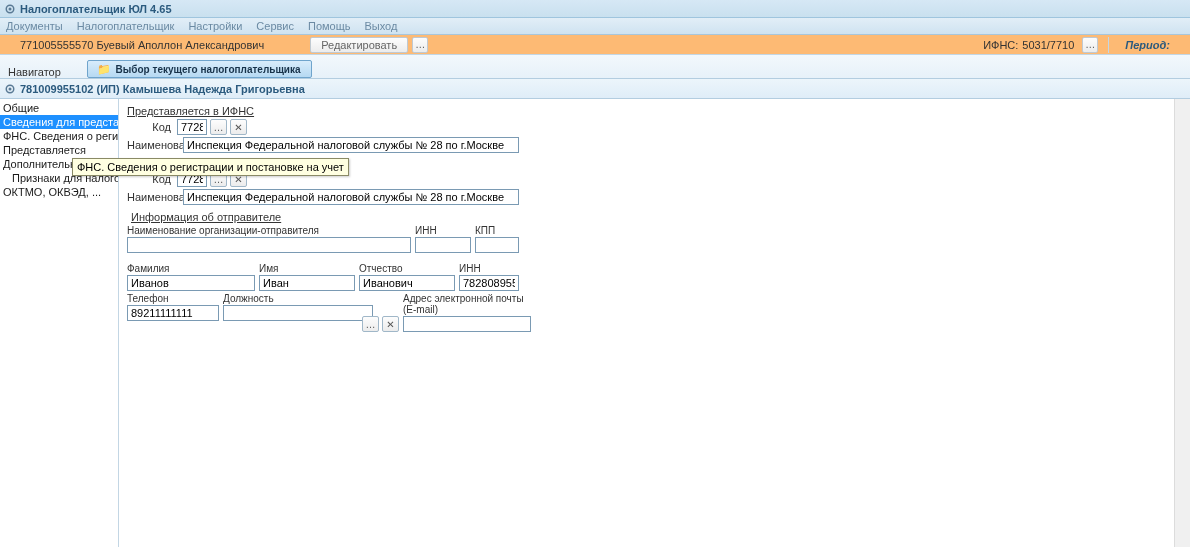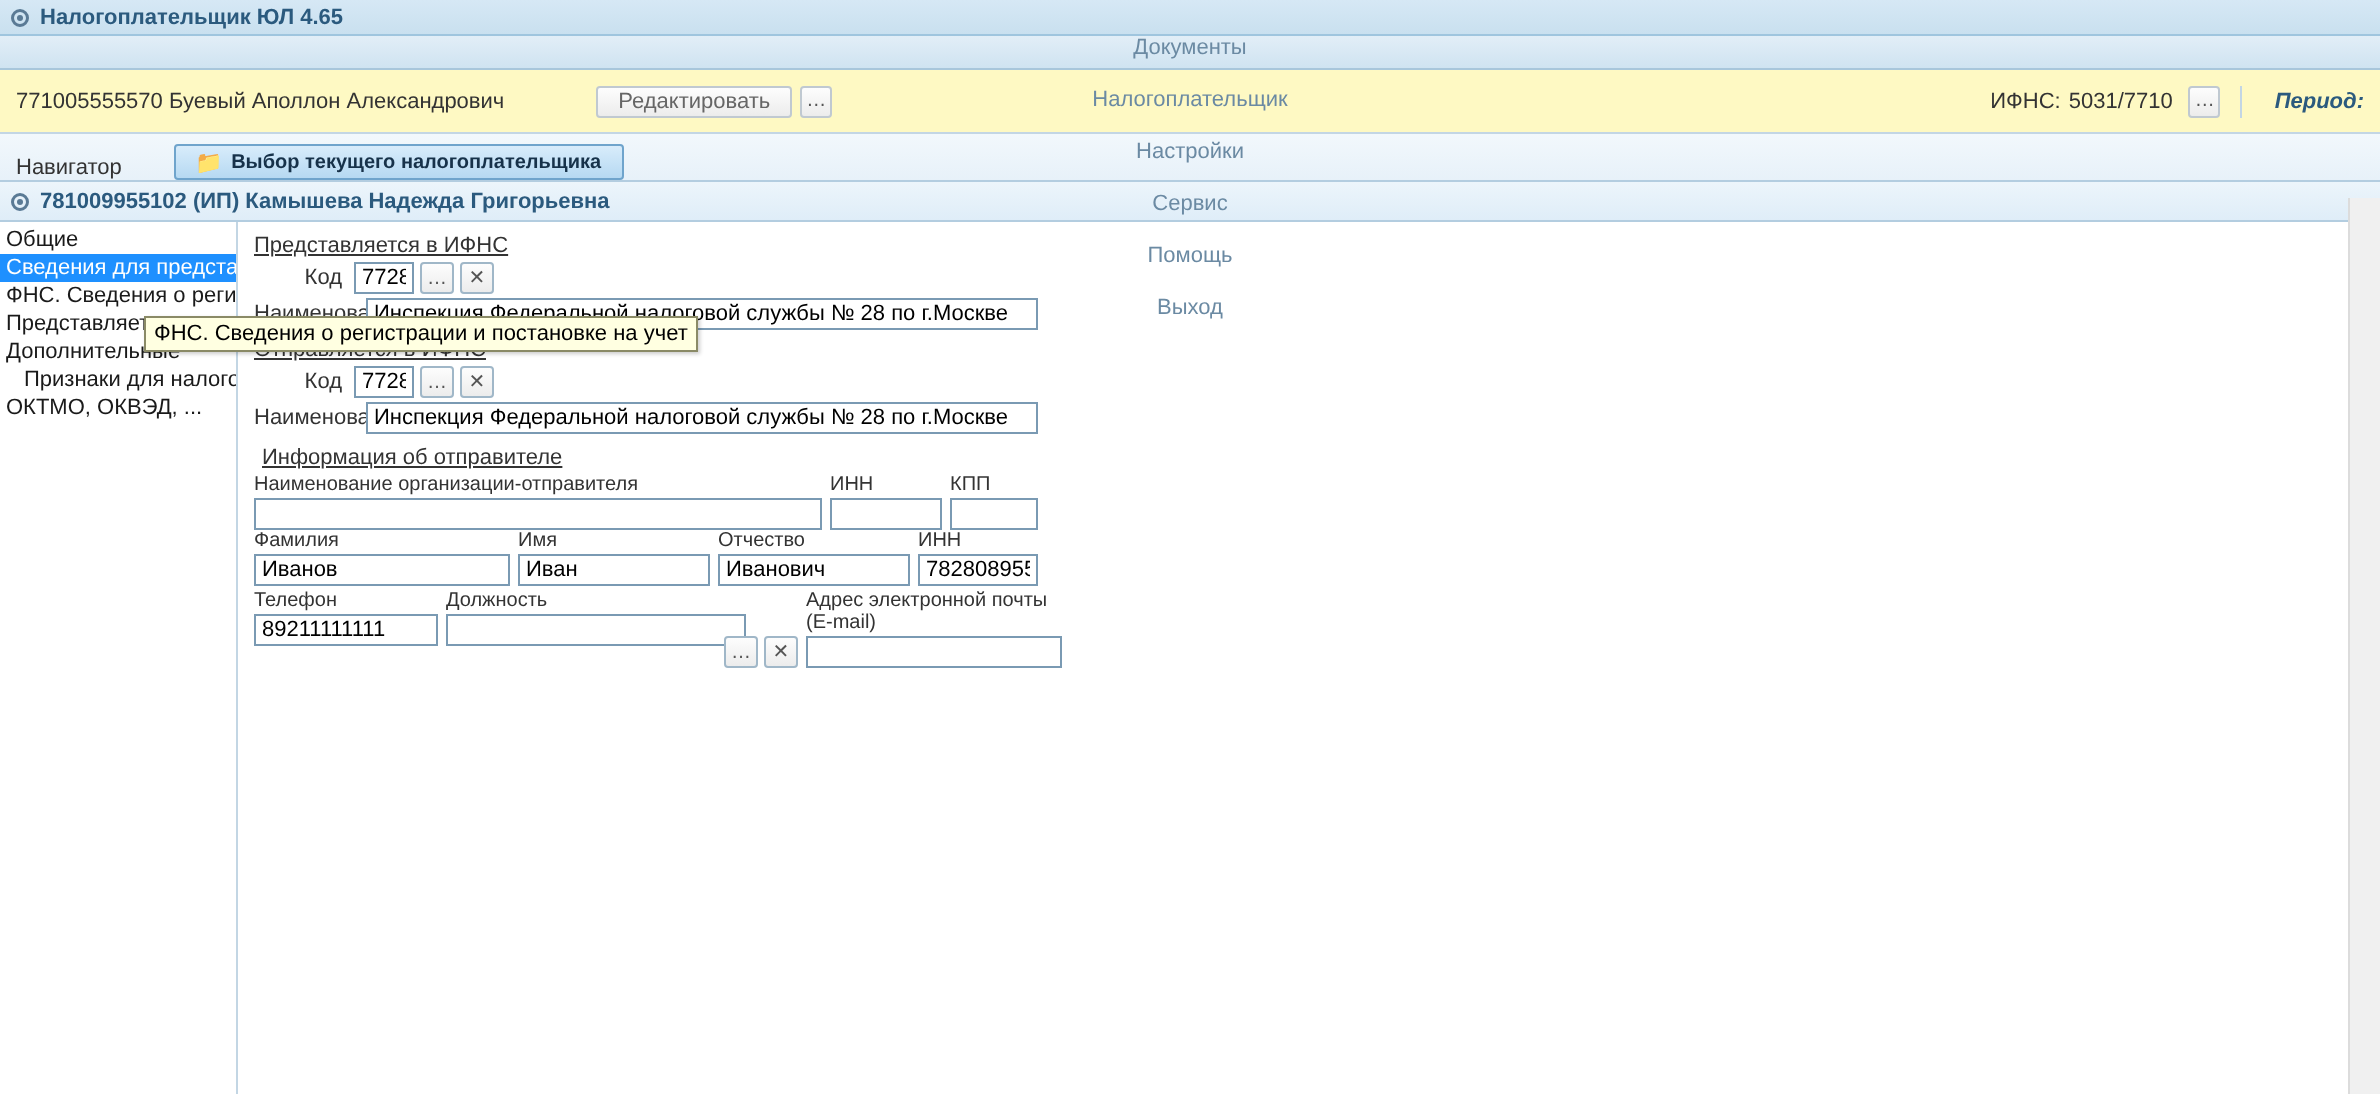--- a/index.html
+++ b/index.html
@@ -2,24 +2,24 @@
 <html><head>
 <meta charset="utf-8">
 <style>
 * { box-sizing: border-box; margin: 0; padding: 0; font-family: Tahoma, Arial, sans-serif; font-size: 11px; }
 body { background: #fff; width: 1190px; height: 547px; overflow: hidden; }
 
 .titlebar { background: linear-gradient(#d6e8f5, #c9e0ef); height: 18px; display: flex; align-items: center; padding: 0 4px; border-bottom: 1px solid #9fc5de; }
 .titlebar .gear { width: 12px; height: 12px; margin-right: 4px; color: #5a7a95; }
 .titlebar .title { color: #2b5a7e; font-weight: bold; }
 
-.menubar { background: linear-gradient(#e2eef7, #cfe3f1); height: 17px; display: flex; align-items: center; padding: 0 6px; border-bottom: 1px solid #a8c6db; gap: 14px; flex-direction: column; }
+.menubar { background: linear-gradient(#e2eef7, #cfe3f1); height: 17px; display: flex; align-items: center; padding: 0 6px; border-bottom: 1px solid #a8c6db; gap: 14px; }
 .menubar .item { color: #6b8aa3; cursor: pointer; }
 
-.infobar { background: #fef9c3; height: 32px; display: flex; align-items: center; padding: 0 8px; border-bottom: 1px solid #c3d6e4; }
+.infobar { background: #fdba74; height: 20px; display: flex; align-items: center; padding: 0 20px; border-bottom: 1px solid #c3d6e4; }
 .nptext { color: #333; margin-right: 10px; white-space: nowrap; }
 .editbtn { height: 16px; border: 1px solid #c0c9d1; border-radius: 2px; background: linear-gradient(#fdfdfd,#ececec); padding: 0 10px; color: #666; cursor: pointer; font-size: 10px; display: flex; align-items: center; margin-left: 36px; }
 .smallbtn { width: 16px; height: 16px; border: 1px solid #c0c9d1; border-radius: 2px; background: linear-gradient(#fdfdfd,#ececec); margin-left: 4px; cursor: pointer; display: flex; align-items: center; justify-content: center; font-size: 10px; color: #555; }
 .infobar-right { margin-left: auto; display: flex; align-items: center; gap: 4px; }
 .ifnslabel { color: #333; }
 .periodlabel { color: #2b5a7e; font-weight: bold; margin-left: 6px; cursor: pointer; font-style: italic; }
 .sep { width: 1px; height: 16px; background: #c3d6e4; margin: 0 6px; }
 
 .navrow { background: linear-gradient(#f2f8fc,#e7f1f9); height: 24px; display: flex; align-items: flex-end; padding: 0 8px; border-bottom: 1px solid #b3cde0; gap: 26px; }
 .navrow .navlabel { color: #333; }
@@ -155,21 +155,21 @@
       <div class="col" style="width:56px">
         <div class="lbltop">ИНН</div>
         <input class="inp" value="" style="">
       </div>
       <div class="col" style="width:44px">
         <div class="lbltop">КПП</div>
         <input class="inp" value="" style="">
       </div>
     </div>
 
-    <div class="cols" style="margin-top:0">
+    <div class="cols" style="margin-top:10px">
       <div class="col" style="width:128px">
         <div class="lbltop">Фамилия</div>
         <input class="inp" value="Иванов" style="">
       </div>
       <div class="col" style="width:96px">
         <div class="lbltop">Имя</div>
         <input class="inp" value="Иван" style="">
       </div>
       <div class="col" style="width:96px">
         <div class="lbltop">Отчество</div>

